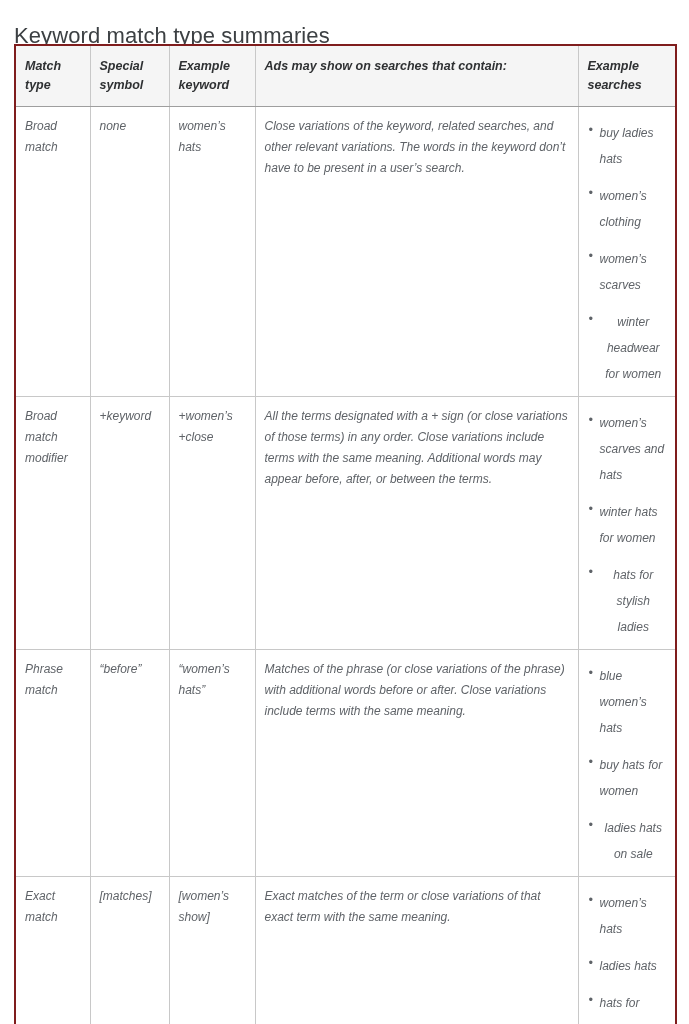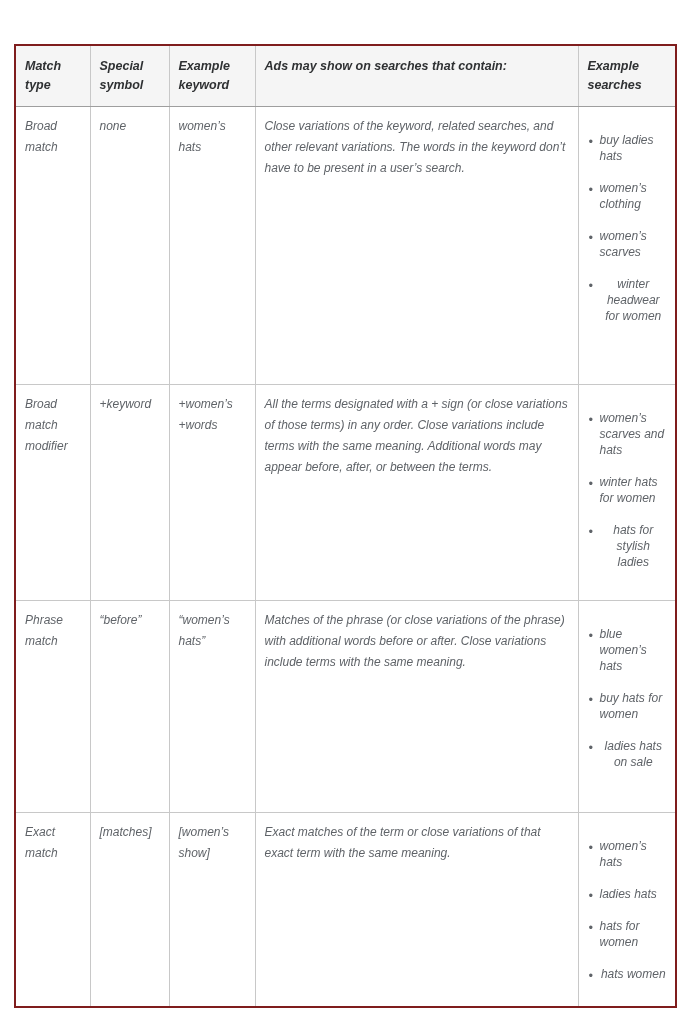--- a/index.html
+++ b/index.html
@@ -76,22 +76,22 @@
   .cell-multiline { white-space: pre-line; }
 
   ul.searches {
     list-style: none;
     margin: 0;
     padding: 0;
   }
   ul.searches li {
     position: relative;
     padding-left: 12px;
-    margin: 16px 0 11px 0;
-    line-height: 16px;
+    margin: 4px 0 11px 0;
+    line-height: 26px;
   }
   ul.searches li:last-child { margin-bottom: 0; text-align: center; }
   ul.searches li::before {
     content: "\2022";
     position: absolute;
     left: 1px;
     top: 0;
     color: #5f6368;
     font-size: 12.5px;
     line-height: 21px;
@@ -100,20 +100,21 @@
   tr.r0 td { height: 278px; }
   tr.r1 td { height: 216px; }
   tr.r2 td { height: 212px; }
   tr.r3 td { height: 194px; }
 </style>
 </head>
 <body>
 
 <div class="page">
 
+  <h1 class="page-title">Keyword match type summaries</h1>
 
   <div class="table-wrap">
     <table class="kw">
       <colgroup>
         <col class="c-match">
         <col class="c-symbol">
         <col class="c-keyword">
         <col class="c-desc">
         <col class="c-searches">
       </colgroup>
@@ -148,21 +149,21 @@
               </ul>
           </td>
         </tr>
 
         <tr class="r1">
           <td class="cell-multiline">Broad
 match
 modifier</td>
           <td class="cell-multiline">+keyword</td>
           <td class="cell-multiline">+women’s
-+words</td>
++close</td>
           <td>All the terms designated with a + sign (or close variations of those terms) in any order. Close variations include terms with the same meaning. Additional words may appear before, after, or between the terms.</td>
           <td>
             <ul class="searches">
                 <li>women’s scarves and hats</li>
                 <li>winter hats for women</li>
                 <li>hats for stylish ladies</li>
               </ul>
           </td>
         </tr>
 

